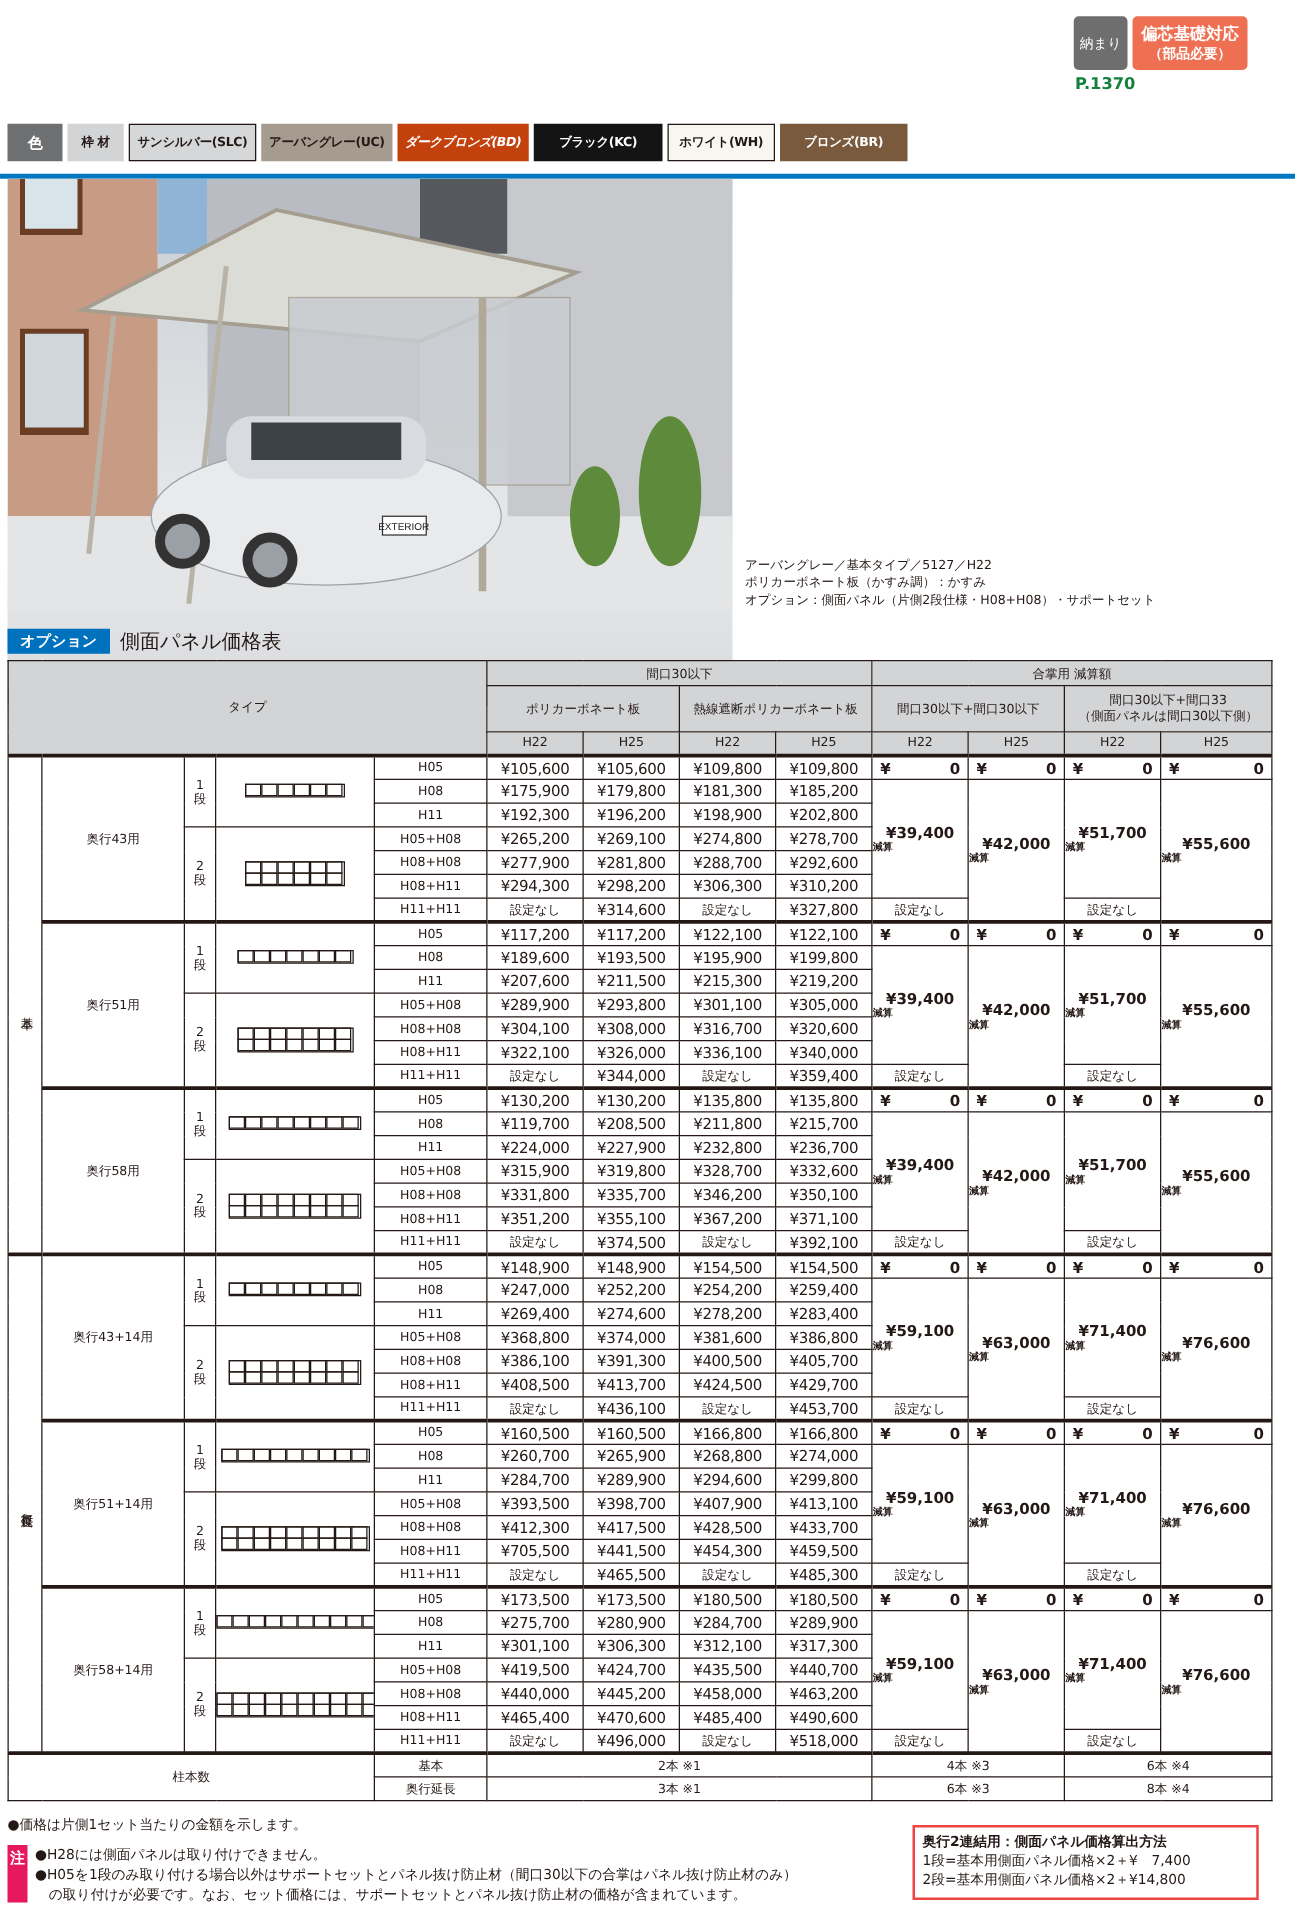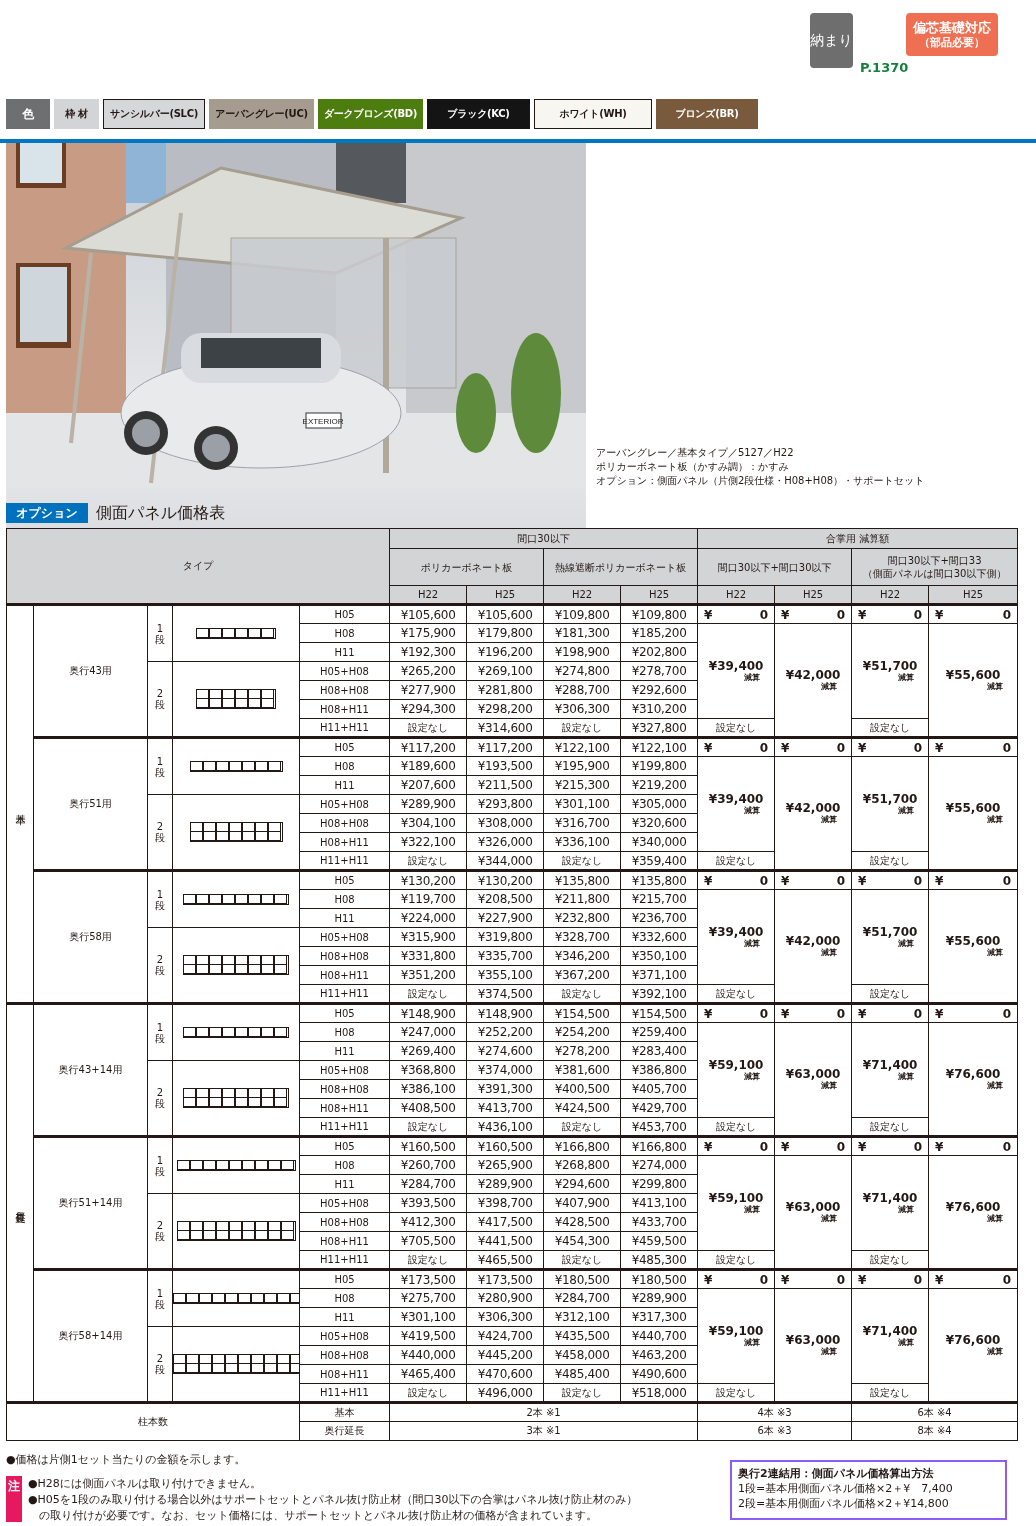--- a/index.html
+++ b/index.html
@@ -1,20 +1,20 @@
 <!DOCTYPE html>
 <html><head>
 <meta charset="utf-8">
 <style>
   *{box-sizing:border-box;margin:0;padding:0}
   html,body{width:1036px;height:1526px;background:#fff;overflow:hidden}
   body{position:relative;font-family:"DejaVu Sans","Liberation Sans",sans-serif;color:#231815}
   .abs{position:absolute}
   
-  .badge-gray{left:810px;top:13px;width:43px;height:55px;background:#6e6e6e;color:#fff;border-radius:4px;font-size:14px;display:flex;align-items:center;justify-content:center}
+  .badge-gray{left:859px;top:13px;width:43px;height:43px;background:#6e6e6e;color:#fff;border-radius:4px;font-size:11px;display:flex;align-items:center;justify-content:center}
   .badge-orange{left:906px;top:13px;width:92px;height:43px;background:#ee6f52;color:#fff;border-radius:4px;display:flex;flex-direction:column;align-items:center;justify-content:center;font-weight:bold}
   .badge-orange .l1{font-size:13px;line-height:16px}
   .badge-orange .l2{font-size:11px;line-height:14px}
   .page-ref{left:860px;top:60px;font-size:13px;font-weight:bold;color:#15803d}
   
   .swatches{left:6px;top:99px;height:30px;display:flex;gap:4px}
   .sw{height:30px;display:flex;align-items:center;justify-content:center;font-size:10px;font-weight:bold;letter-spacing:-0.3px}
   .blue-rule{left:0;top:139px;width:1036px;height:4px;background:#0077c0}
   
   .photo{left:6px;top:143px;width:580px;height:422px;overflow:hidden;background:linear-gradient(#c9cdd2,#e8eaec 70%,#d7d9dc)}
@@ -27,53 +27,53 @@
   table.pt td, table.pt th{border:1px solid #231815;text-align:center;vertical-align:middle;padding:0;font-weight:normal;overflow:hidden;white-space:nowrap}
   table.pt th{background:#d3d4d6;font-size:10px}
   table.pt tr.hd1 th{height:20px}
   table.pt tr.hd2 th{height:37px;line-height:13px}
   table.pt tr.hd3 th{height:19px}
   table.pt tr.r td{height:19px}
   .price{font-weight:bold;font-size:12px;letter-spacing:-0.3px}
   .na{font-size:10px;color:#231815}
   .zero{font-weight:bold;font-size:12px;display:flex;justify-content:space-between;padding:0 6px}
   .disc{font-weight:bold;font-size:12px;line-height:13px;position:relative}
-  .disc .sub{display:block;font-size:8px;text-align:right;padding-right:14px;line-height:9px}
+  .disc .sub{display:block;font-size:8px;text-align:left;padding-right:14px;line-height:9px}
   .grp-top{border-top:3px solid #231815 !important}
   .vert{writing-mode:vertical-rl;text-orientation:upright;font-size:10px;letter-spacing:1px}
   .dan{font-size:10px;line-height:11px}
   .grid{display:inline-grid;border:1px solid #231815;gap:0}
   .grid span{border:1px solid #231815;margin:-1px 0 0 -1px;width:13px;height:10px;display:block}
   table.pt tr.post td{height:19px;font-size:10px}
   
   .note1{left:6px;top:1452px;font-size:11px}
   .note-badge{left:6px;top:1476px;width:16px;height:46px;background:#e6195f;color:#fff;font-size:12px;font-weight:bold;display:flex;justify-content:center;padding-top:2px}
   .notes{left:28px;top:1476px;font-size:11px;line-height:16px}
-  .calc-box{left:730px;top:1460px;width:277px;height:60px;border:2px solid #8b5cf6;padding:4px 6px;font-size:11px;line-height:15px}
+  .calc-box{left:730px;top:1460px;width:277px;height:60px;border:2px solid #ef4444;padding:4px 6px;font-size:11px;line-height:15px}
   .calc-box .t{font-weight:bold}
 </style>
 </head>
 <body>
 
 <div class="abs badge-gray">納まり</div>
 <div class="abs badge-orange">
   <span class="l1">偏芯基礎対応</span>
   <span class="l2">（部品必要）</span>
 </div>
 <div class="abs page-ref">P.1370</div>
 
 <div class="abs swatches">
   <div class="sw" style="width:44px;background:#6e6f71;color:#fff;font-size:12px">色</div>
   <div class="sw" style="width:45px;background:#d3d4d6;color:#231815">枠 材</div>
   <div id="swatch-list" style="display:flex;gap:4px">
       <div class="sw" style="width: 102px; background: rgb(214, 215, 217); color: rgb(35, 24, 21); border: 1px solid rgb(35, 24, 21);">サンシルバー(SLC)</div>
       <div class="sw" style="width: 105px; background: rgb(166, 155, 143); color: rgb(35, 24, 21);">アーバングレー(UC)</div>
-      <div class="sw" style="width: 105px; background: #4d7c0f; color: rgb(255, 255, 255);">ダークブロンズ(BD)</div>
+      <div class="sw" style="width: 105px; background: #c2410c; color: rgb(255, 255, 255); font-style: italic;">ダークブロンズ(BD)</div>
       <div class="sw" style="width: 103px; background: rgb(20, 20, 20); color: rgb(255, 255, 255);">ブラック(KC)</div>
-      <div class="sw" style="width: 118px; background: rgb(247, 246, 241); color: rgb(35, 24, 21); border: 1px solid rgb(35, 24, 21);">ホワイト(WH)</div>
+      <div class="sw" style="width: 86px; background: rgb(247, 246, 241); color: rgb(35, 24, 21); border: 1px solid rgb(35, 24, 21);">ホワイト(WH)</div>
       <div class="sw" style="width: 102px; background: rgb(122, 90, 60); color: rgb(255, 255, 255);">ブロンズ(BR)</div>
     </div>
 </div>
 <div class="abs blue-rule"></div>
 
 <div class="abs photo">
   <svg width="580" height="345" viewBox="0 0 580 345">
     <rect x="0" y="0" width="120" height="270" fill="#c89c84"></rect>
     <rect x="10" y="0" width="50" height="45" fill="#6b3e24"></rect>
       <rect x="14" y="0" width="42" height="40" fill="#d8e3ea"></rect>

